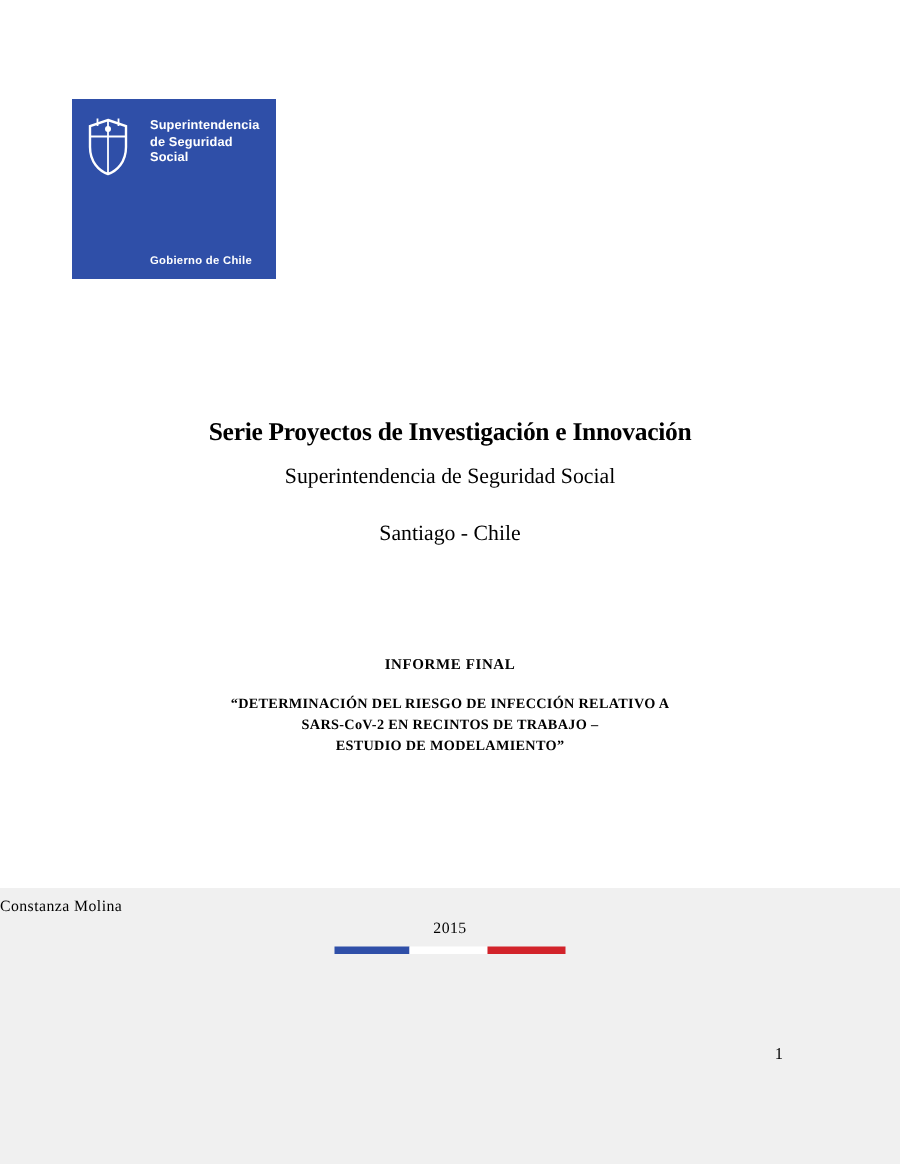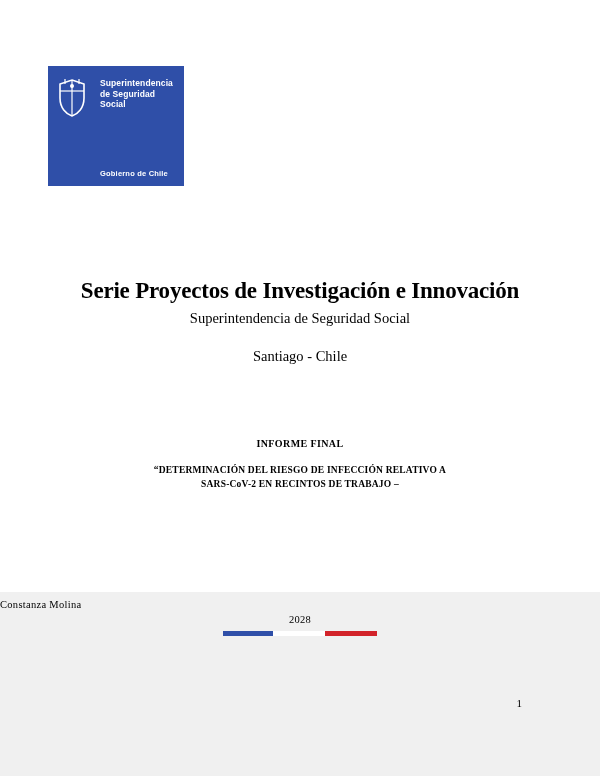--- a/index.html
+++ b/index.html
@@ -84,21 +84,21 @@
   }
 
   
   .series-title {
     position: absolute;
     left: 0;
     right: 0;
     top: 278px;
     text-align: center;
     font-family: "Liberation Serif", serif;
-    font-size: 23px;
+    font-size: 17px;
     font-weight: bold;
     color: #000000;
     letter-spacing: -0.2px;
   }
   .series-sub1 {
     position: absolute;
     left: 0;
     right: 0;
     top: 310px;
     text-align: center;
@@ -217,24 +217,25 @@
   </div>
 
   <div class="series-title">Serie Proyectos de Investigación e Innovación</div>
   <div class="series-sub1">Superintendencia de Seguridad Social</div>
   <div class="series-sub2">Santiago - Chile</div>
 
   <div class="report-label">INFORME FINAL</div>
   <div class="report-title">
     <div>“DETERMINACIÓN DEL RIESGO DE INFECCIÓN RELATIVO A</div>
     <div>SARS-CoV-2 EN RECINTOS DE TRABAJO –</div>
+    <div>ESTUDIO DE MODELAMIENTO”</div>
   </div>
 
   <div class="author">Constanza Molina</div>
-  <div class="year">2028</div>
+  <div class="year">2015</div>
 
   <div class="colorbar">
     <div class="cb-seg" style="background: rgb(47, 79, 168); width: 50px;"></div>
     <div class="cb-seg" style="background: rgb(255, 255, 255); width: 52px;"></div>
     <div class="cb-seg" style="background: rgb(210, 35, 42); width: 52px;"></div>
   </div>
 
   <div class="page-number">1</div>
 
 </div>

